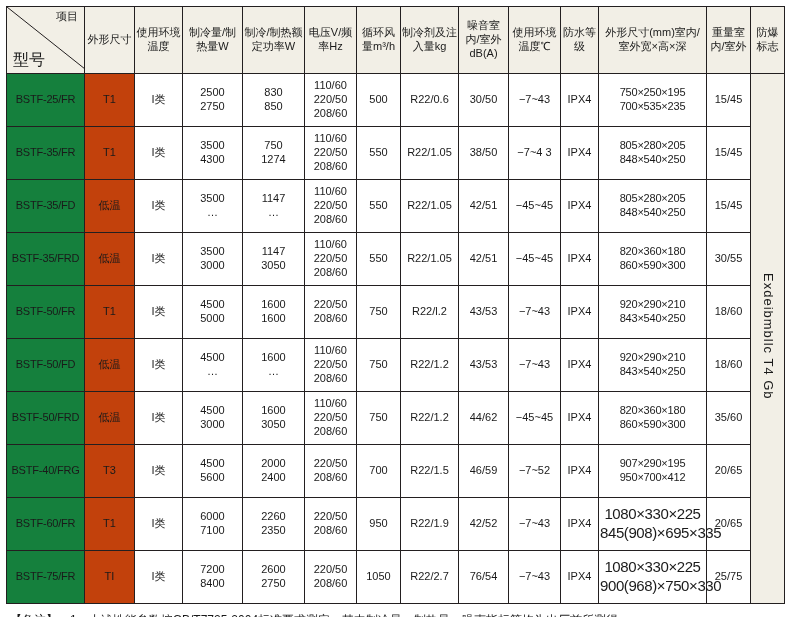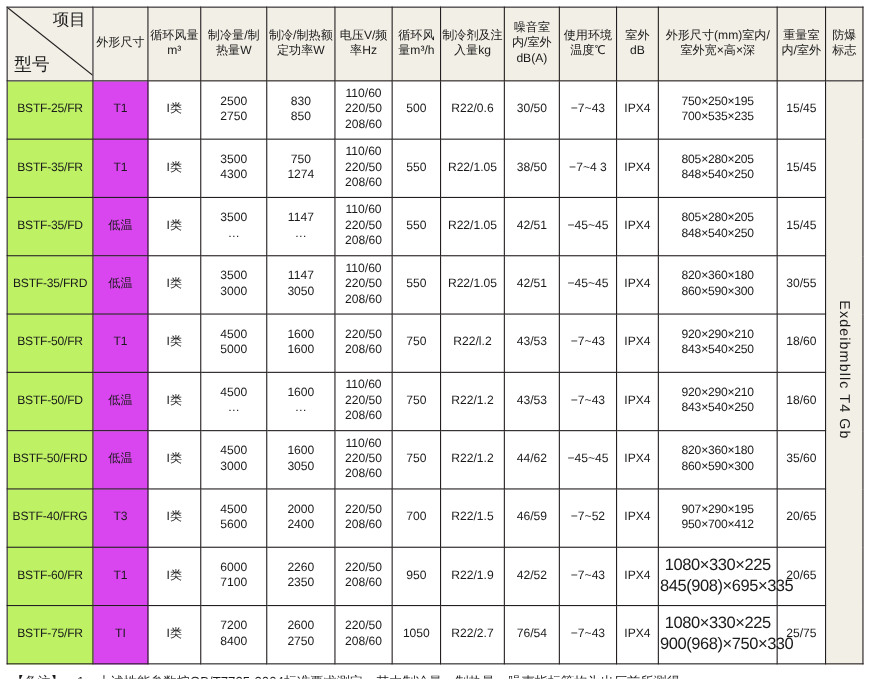--- a/index.html
+++ b/index.html
@@ -50,35 +50,35 @@
   }
   th.corner .diag {
     position: absolute;
     left: 0; top: 0; right: 0; bottom: 0;
     overflow: hidden;
   }
   th.corner .diag svg { display: block; }
   th.corner .lblTop {
     position: absolute;
     top: 3px; right: 6px;
-    font-size: 15px;
+    font-size: 11px;
   }
   th.corner .lblBot {
     position: absolute;
     bottom: 3px; left: 6px;
     font-size: 16px;
   }
   td.model {
-    background: #bef264;
+    background: #15803d;
     font-size: 11.5px;
     letter-spacing: -0.2px;
     height: 48px;
   }
   td.clim {
-    background: #d946ef;
+    background: #c2410c;
     font-size: 11.5px;
   }
   td.prot { font-size: 11.5px; }
   td.cap, td.pow {
     font-size: 11.5px;
     line-height: 1.45;
   }
   td.volt {
     font-size: 10.5px;
     line-height: 1.35;
@@ -140,29 +140,29 @@
         <th class="corner">
           <span class="diag">
             <svg width="78" height="62" viewBox="0 0 78 62" preserveAspectRatio="none">
               <line x1="0" y1="0" x2="78" y2="62" stroke="#231f20" stroke-width="1"></line>
             </svg>
           </span>
           <span class="lblTop">项目</span>
           <span class="lblBot">型号</span>
         </th>
         <th>外形尺寸</th>
-        <th>循环风量m³</th>
+        <th>使用环境温度</th>
         <th>制冷量/制热量W</th>
         <th>制冷/制热额定功率W</th>
         <th>电压V/频率Hz</th>
         <th>循环风量m³/h</th>
         <th>制冷剂及注入量kg</th>
         <th>噪音室内/室外dB(A)</th>
         <th>使用环境温度℃</th>
-        <th>室外dB</th>
+        <th>防水等级</th>
         <th>外形尺寸(mm)室内/室外宽×高×深</th>
         <th>重量室内/室外</th>
         <th>防爆标志</th>
       </tr>
     </thead>
     <tbody id="tbody">
         <tr>
           <td class="model">BSTF-25/FR</td>
           <td class="clim">T1</td>
           <td class="prot">I类</td>

